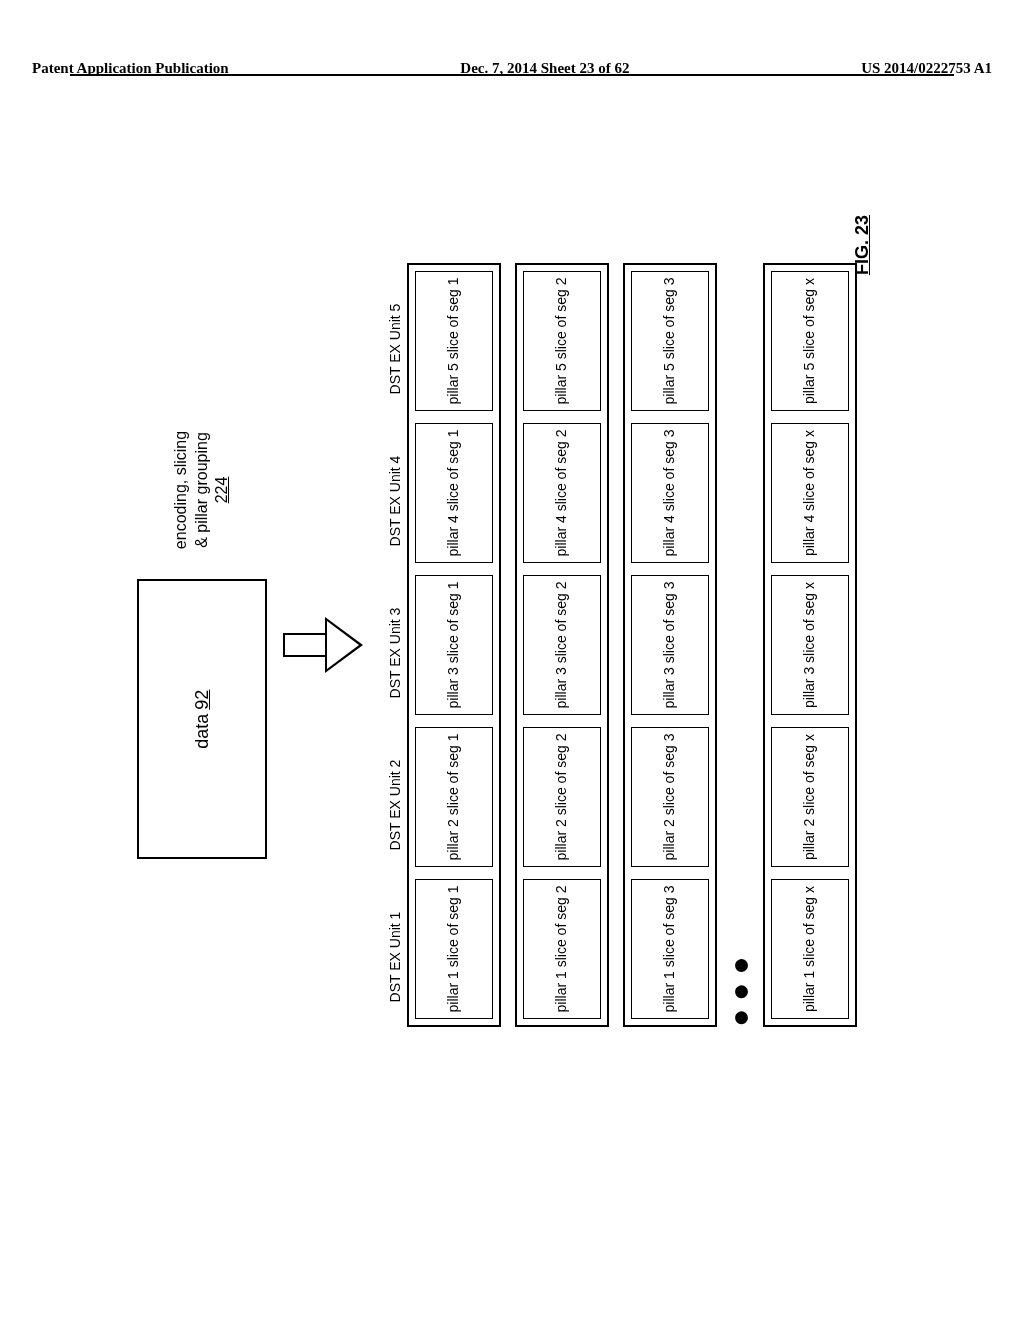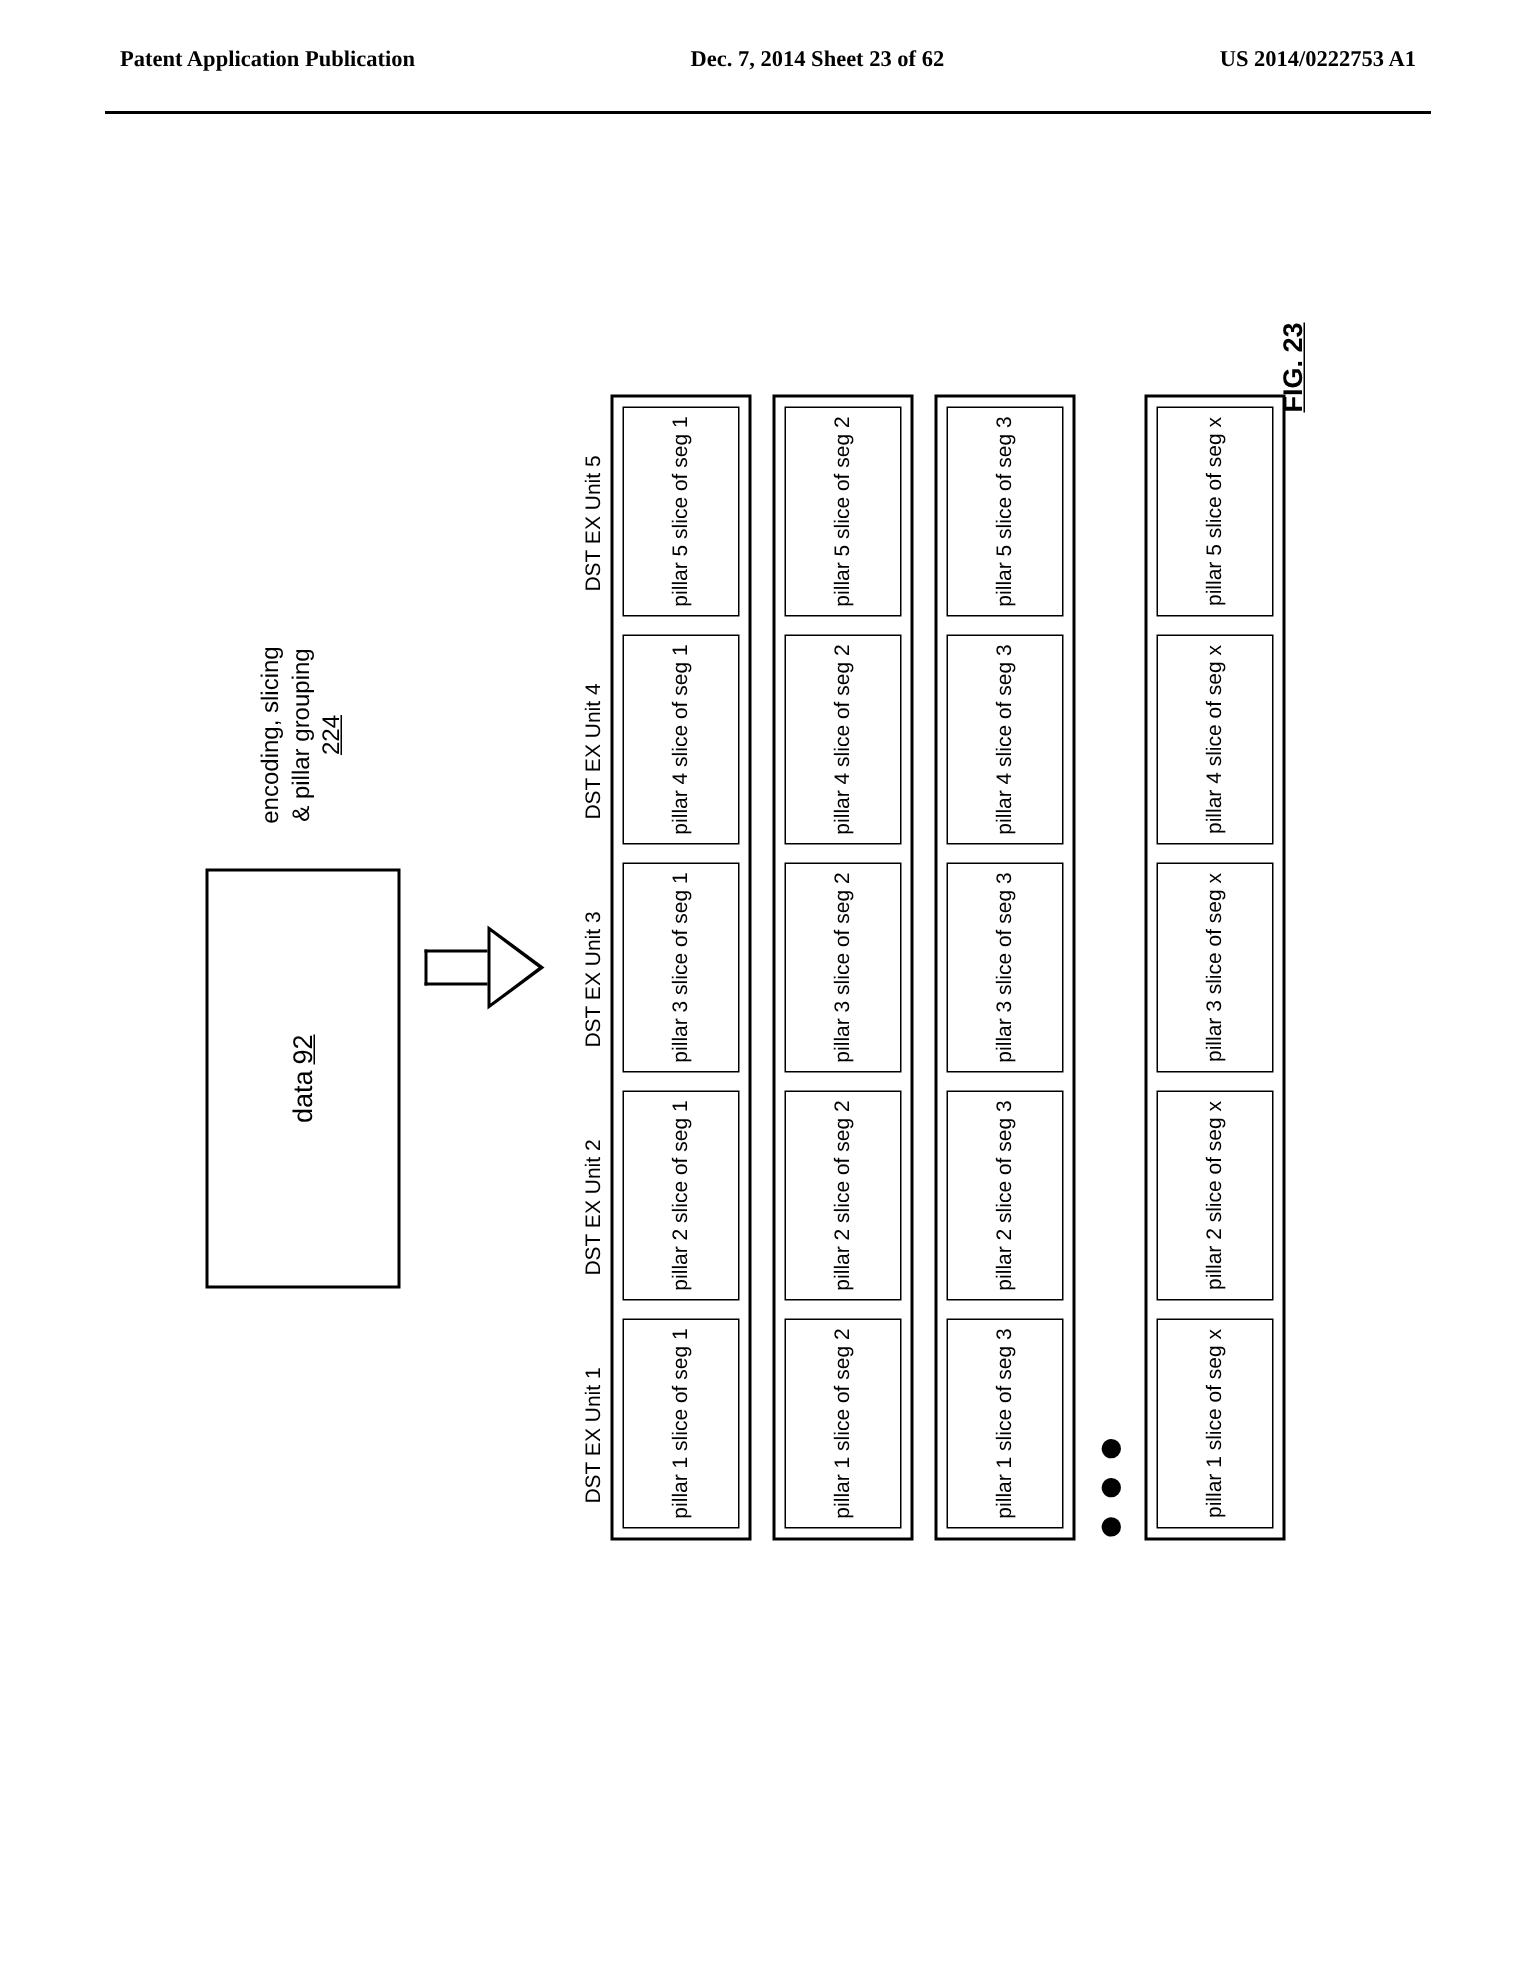--- a/index.html
+++ b/index.html
@@ -5,24 +5,24 @@
   * { box-sizing: border-box; margin: 0; padding: 0; }
   body {
     font-family: Arial, Helvetica, sans-serif;
     width: 1024px;
     height: 1320px;
     position: relative;
     background: #fff;
   }
   .header {
     position: absolute;
-    top: 32px;
+    top: 60px;
     left: 0;
     right: 0;
-    padding: 0 80px;
+    padding: 0 32px;
     display: flex;
     justify-content: space-between;
     font-size: 15px;
     font-weight: bold;
     font-family: "Times New Roman", serif;
   }
   .header .right { text-align: right; }
   .header-line {
     position: absolute;
     top: 74px;

